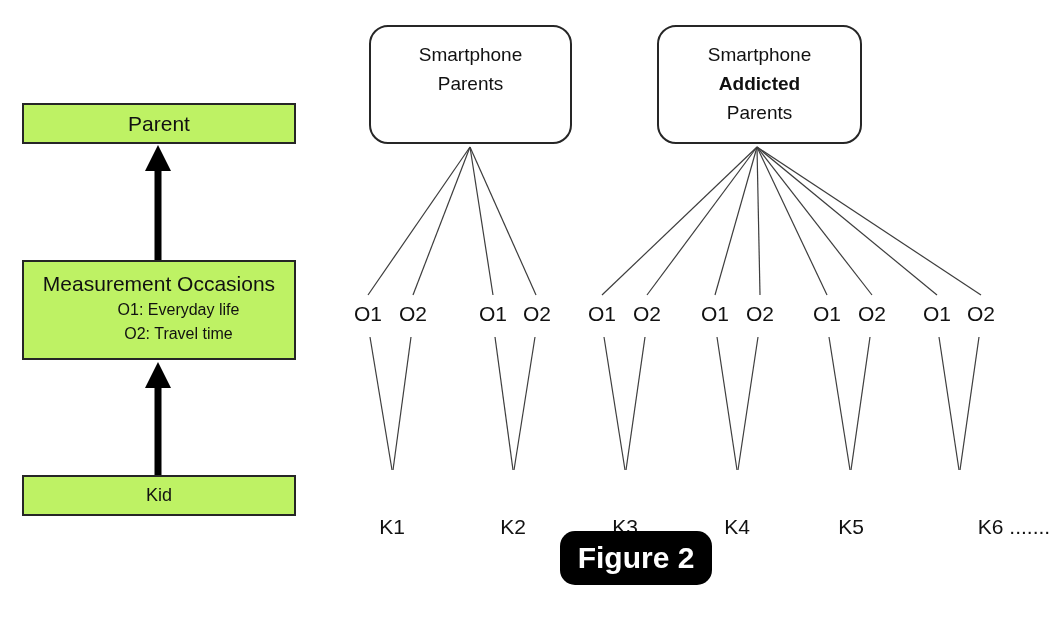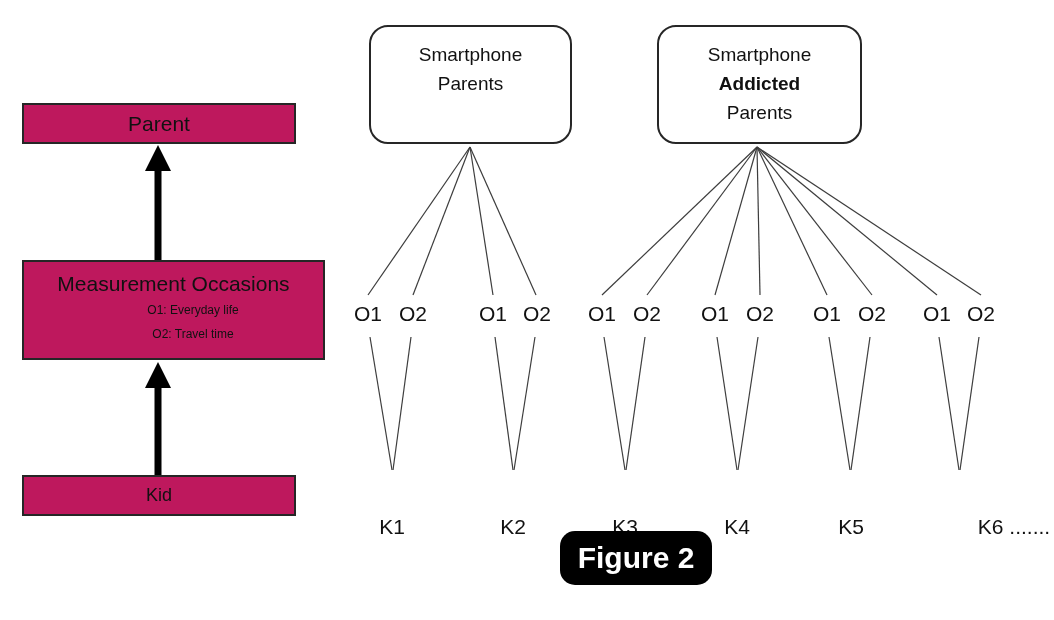--- a/index.html
+++ b/index.html
@@ -12,32 +12,32 @@
     color: #111111;
     overflow: hidden;
   }
   svg.lines {
     position: absolute;
     left: 0; top: 0;
     width: 1054px; height: 620px;
   }
   .box {
     position: absolute;
-    background: #be185d;
+    background: #bef264;
     border: 2px solid #262626;
     box-sizing: border-box;
     text-align: center;
   }
   .parent-box  { left: 22px; top: 103px; width: 274px; height: 41px; }
   .parent-box .lbl { line-height: 37px; font-size: 21px; }
   .kid-box     { left: 22px; top: 475px; width: 274px; height: 41px; }
   .kid-box .lbl { line-height: 37px; font-size: 18px; }
-  .measurement-box { left: 22px; top: 260px; width: 303px; height: 100px; padding-top: 8px; }
+  .measurement-box { left: 22px; top: 260px; width: 274px; height: 100px; padding-top: 8px; }
   .m-title { font-size: 21px; line-height: 28px; }
-  .m-sub   { font-size: 12px; line-height: 24px; margin-left: 39px; }
+  .m-sub   { font-size: 16px; line-height: 24px; margin-left: 39px; }
   .group-box {
     position: absolute;
     top: 25px;
     height: 119px;
     background: #ffffff;
     border: 2px solid #262626;
     border-radius: 19px;
     box-sizing: border-box;
     text-align: center;
     padding-top: 13px;

